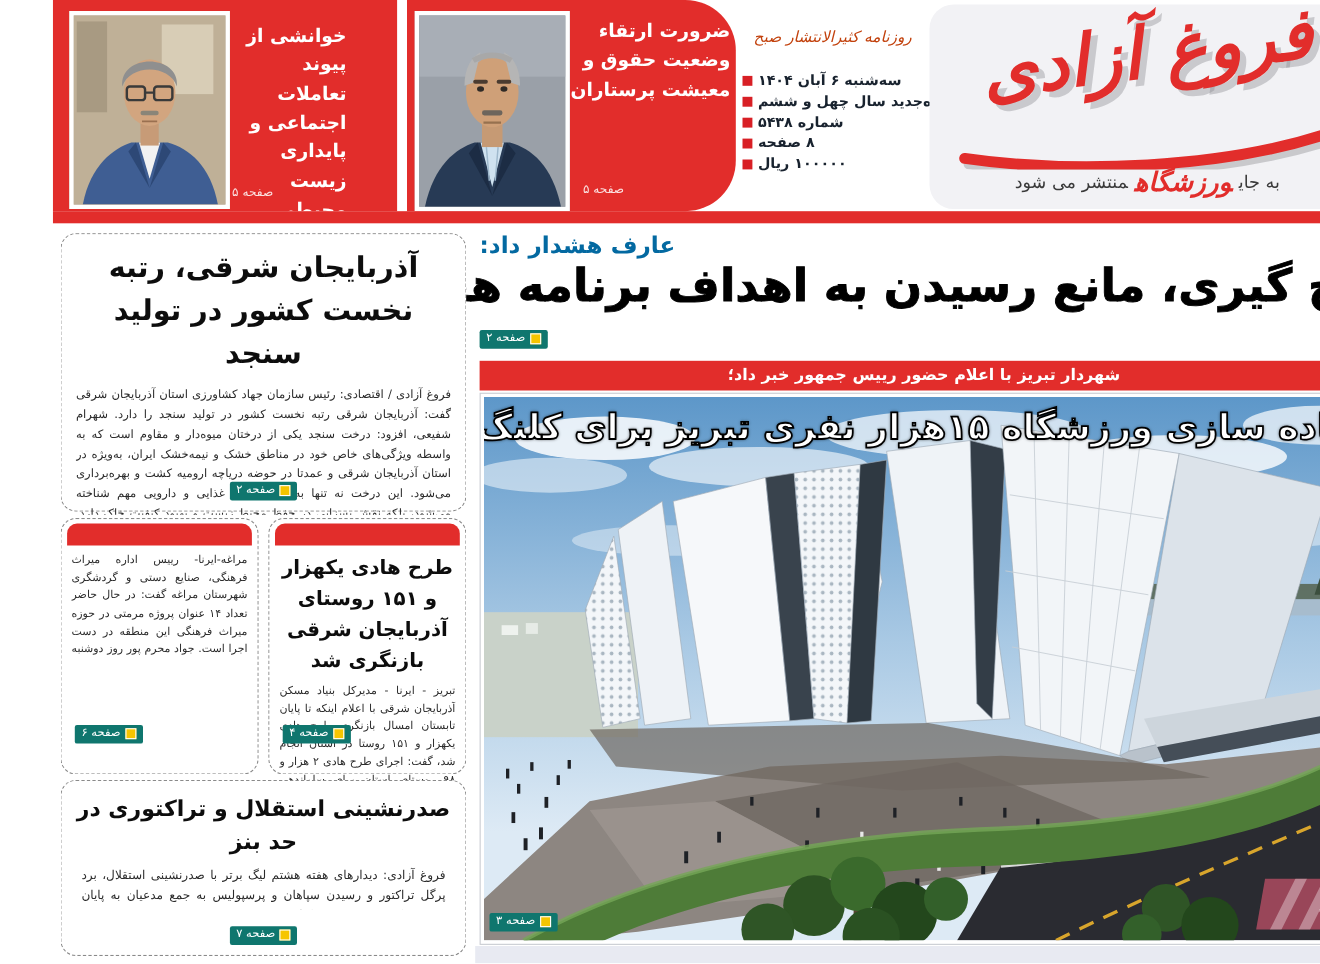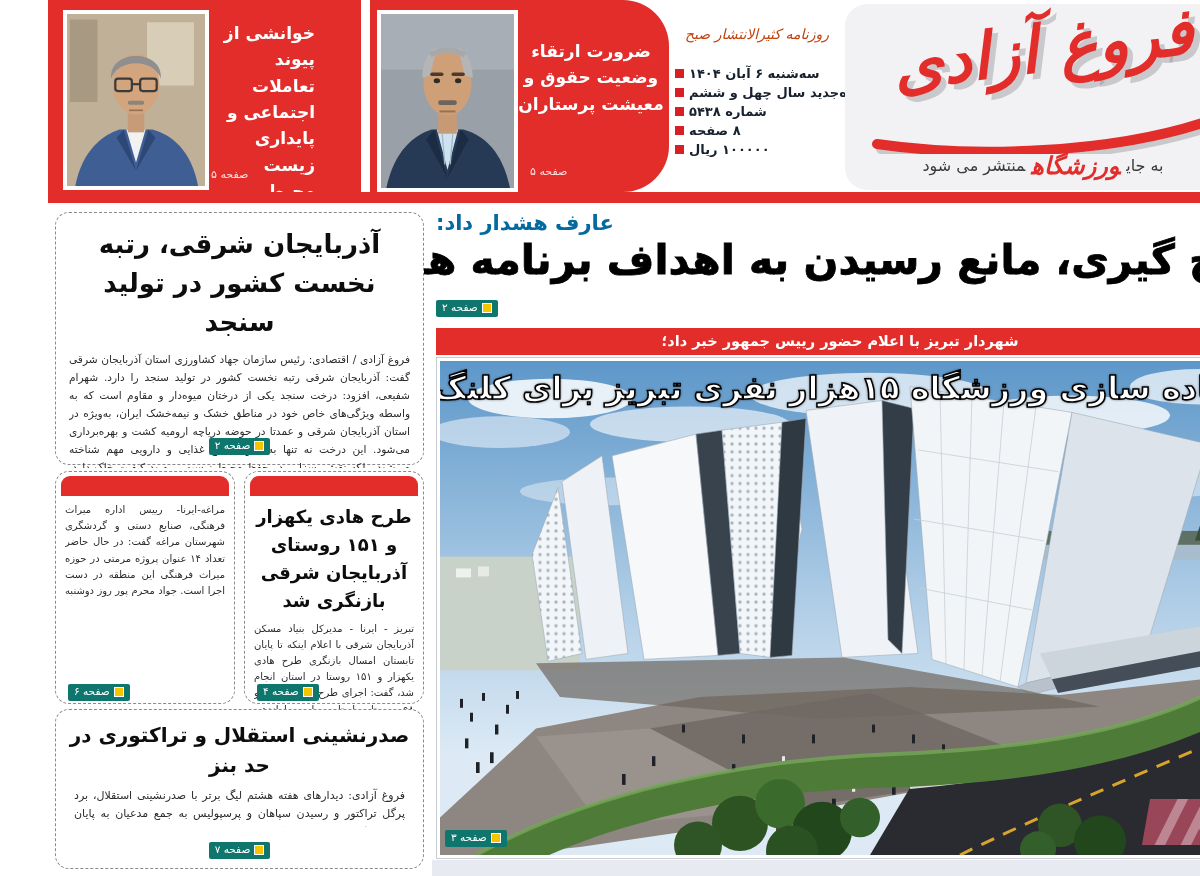--- a/index.html
+++ b/index.html
@@ -30,21 +30,21 @@
 
   
   .ptag{display:inline-flex;align-items:center;gap:4px;background:#0f766e;color:#fff;font-size:10.5px;padding:1px 6px 2px;line-height:1.3;border-radius:2px;}
   .ptag .ysq{width:8px;height:8px;background:#f6c500;border:1px solid #fff;flex:0 0 auto;}
 
   
   .dash-box{position:absolute;border:1.6px dashed #8a8a8a;border-radius:14px;background:#fff;box-sizing:border-box;}
   .art-title{font-weight:bold;color:#0d0d0d;text-align:center;}
   .art-body{color:#2b2b2b;text-align:justify;overflow:hidden;}
   .tag-center{position:absolute;bottom:9px;left:0;right:0;text-align:center;}
-  .tag-left{position:absolute;bottom:2px;left:12px;margin-top:23px;}
+  .tag-left{position:absolute;bottom:27px;left:12px;margin-top:23px;}
   .box-tab{height:20px;background:#e22d2b;border-radius:9px 9px 0 0;margin:4px 5px 0 5px;}
 
   #artA{right:auto;left:7px;top:212px;width:369px;height:253px;}
   #artA .art-title{font-size:26px;line-height:1.5;margin-top:12px;padding:0 10px;}
   #artA .art-body{font-size:10.6px;line-height:1.7;margin:8px 13px 0;max-height:118px;}
 
   #artC{left:196px;top:471px;width:180px;height:233px;}
   #artB{left:7px;top:471px;width:180px;height:233px;}
   #artB .art-title,#artC .art-title{font-size:18px;line-height:1.55;margin-top:7px;padding:0 6px;}
   #artB .art-body,#artC .art-body{font-size:10px;line-height:1.62;margin:6px 9px 0;max-height:97px;}
@@ -124,21 +124,21 @@
           <rect x="53" y="42" width="10" height="2.6" rx="1.3"></rect>
         </g>
       <g fill="#2f2a26">
           <ellipse cx="42" cy="48" rx="2.4" ry="1.8"></ellipse>
           <ellipse cx="58" cy="48" rx="2.4" ry="1.8"></ellipse>
         </g>
       <rect x="43" y="62" width="14" height="3.4" rx="1.6" fill="#6d655c"></rect>
       <line x1="44" y1="70" x2="56" y2="70" stroke="#96714f" stroke-width="1.4"></line>
     </svg>
   </div>
-  <div class="promo-title" style="left:470px;width:146px;top:38px;text-align:center;">ضرورت ارتقاء وضعیت حقوق و معیشت پرستاران</div>
+  <div class="promo-title" style="left:470px;width:146px;top:16px;text-align:right;">ضرورت ارتقاء وضعیت حقوق و معیشت پرستاران</div>
   <div class="promo-page" style="left:482px;top:165px;">صفحه ۵</div>
 
   <div class="mh-center">
     <div class="mh-tagline">روزنامه کثیرالانتشار صبح</div>
     <div class="info-list">
       <div class="info-line">
           <span class="sq"></span>
           <span class="txt">سه‌شنبه ۶ آبان ۱۴۰۴</span>
         </div>
       <div class="info-line">

